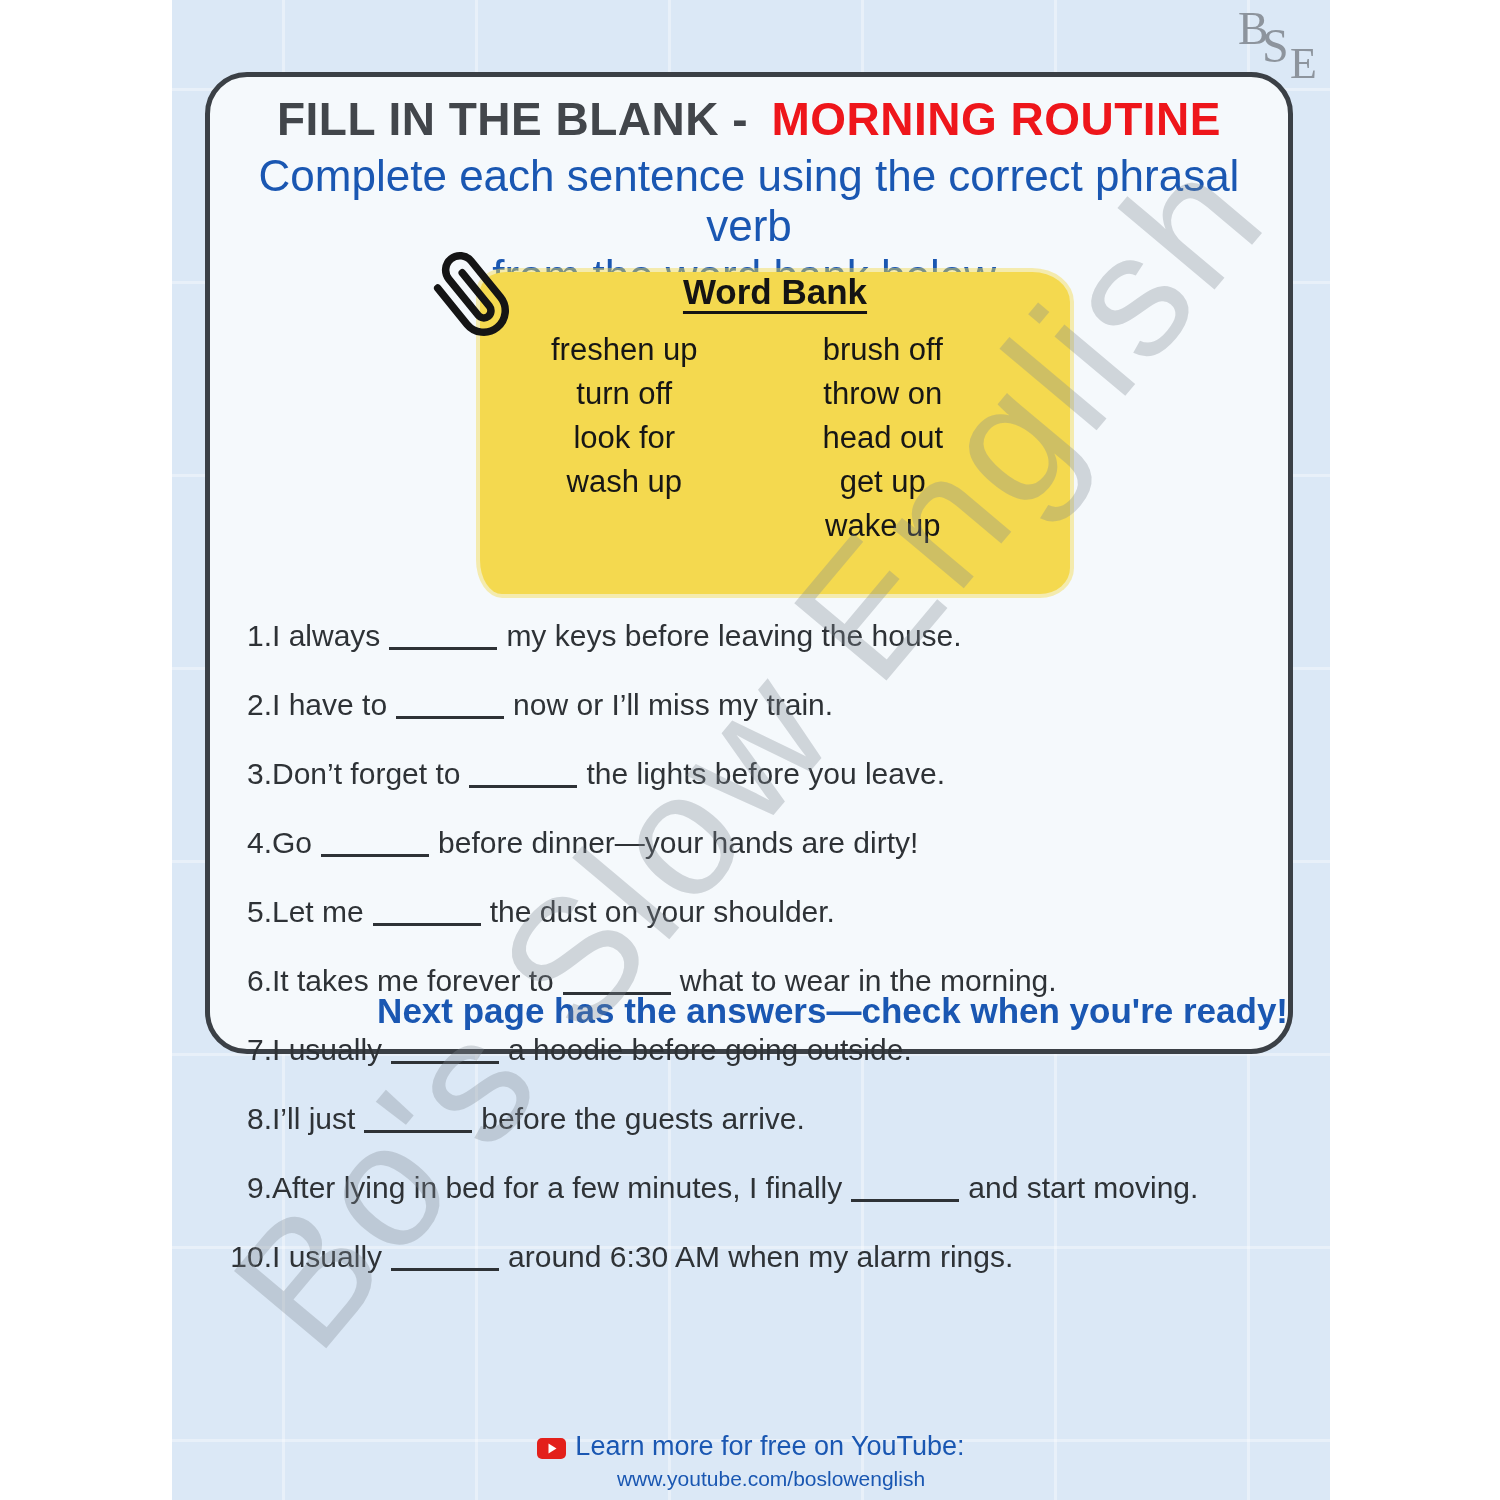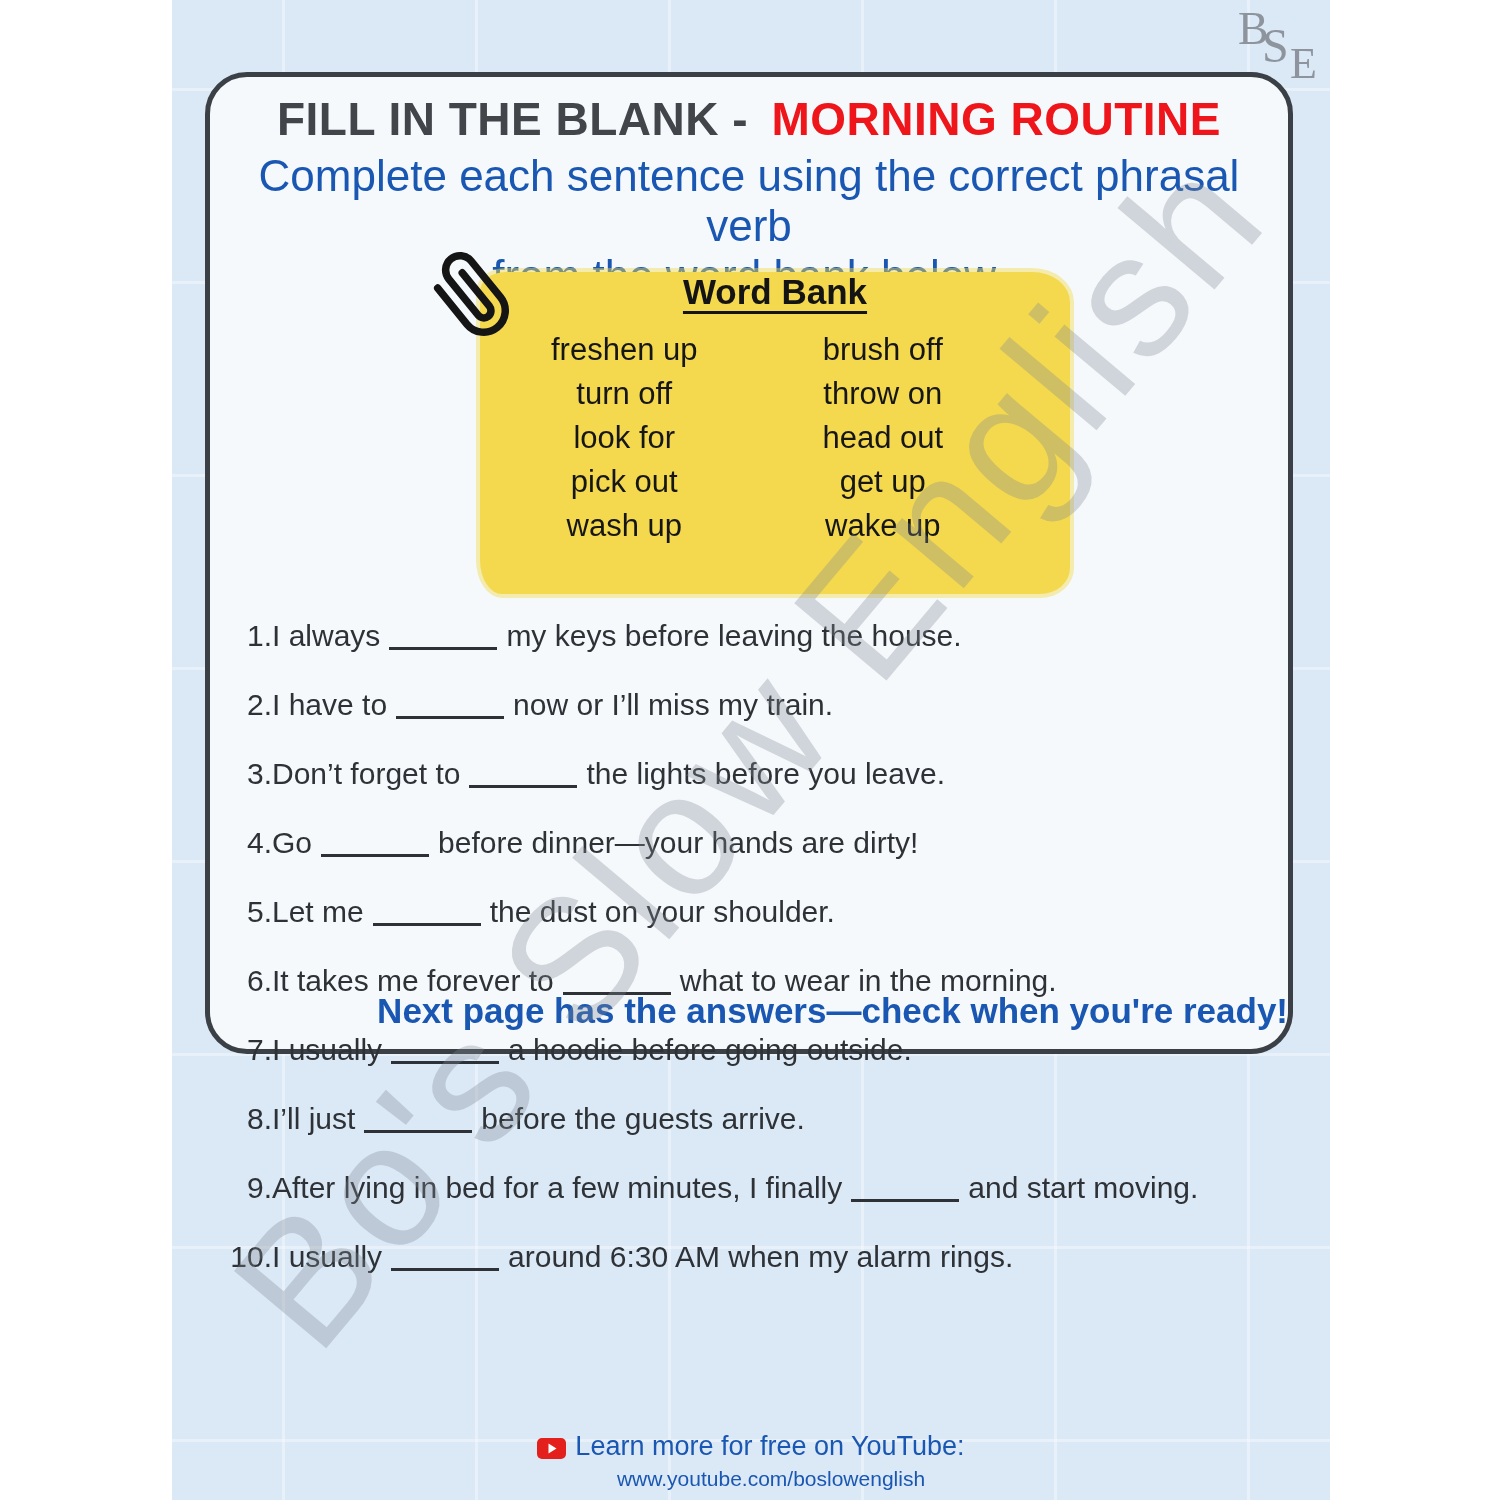--- a/index.html
+++ b/index.html
@@ -121,21 +121,20 @@
       <div class="wordbank">
         <svg class="clip" viewBox="0 0 24 24" aria-hidden="true">
           <path d="M21.44 11.05l-9.19 9.19a6 6 0 0 1-8.49-8.49l9.19-9.19a4 4 0 0 1 5.66 5.66l-9.2 9.19a2 2 0 0 1-2.83-2.83l8.49-8.48" fill="none" stroke="#151515" stroke-width="2.1" stroke-linecap="round" stroke-linejoin="round"></path>
         </svg>
         <div class="wb-title">Word Bank</div>
         <div class="bank-cols">
           <div class="bank-col">
               <div class="bank-item">freshen up</div>
               <div class="bank-item">turn off</div>
               <div class="bank-item">look for</div>
-              <div class="bank-item">pick out</div>
               <div class="bank-item">wash up</div>
             </div>
           <div class="bank-col">
               <div class="bank-item">brush off</div>
               <div class="bank-item">throw on</div>
               <div class="bank-item">head out</div>
               <div class="bank-item">get up</div>
               <div class="bank-item">wake up</div>
             </div>
         </div>

